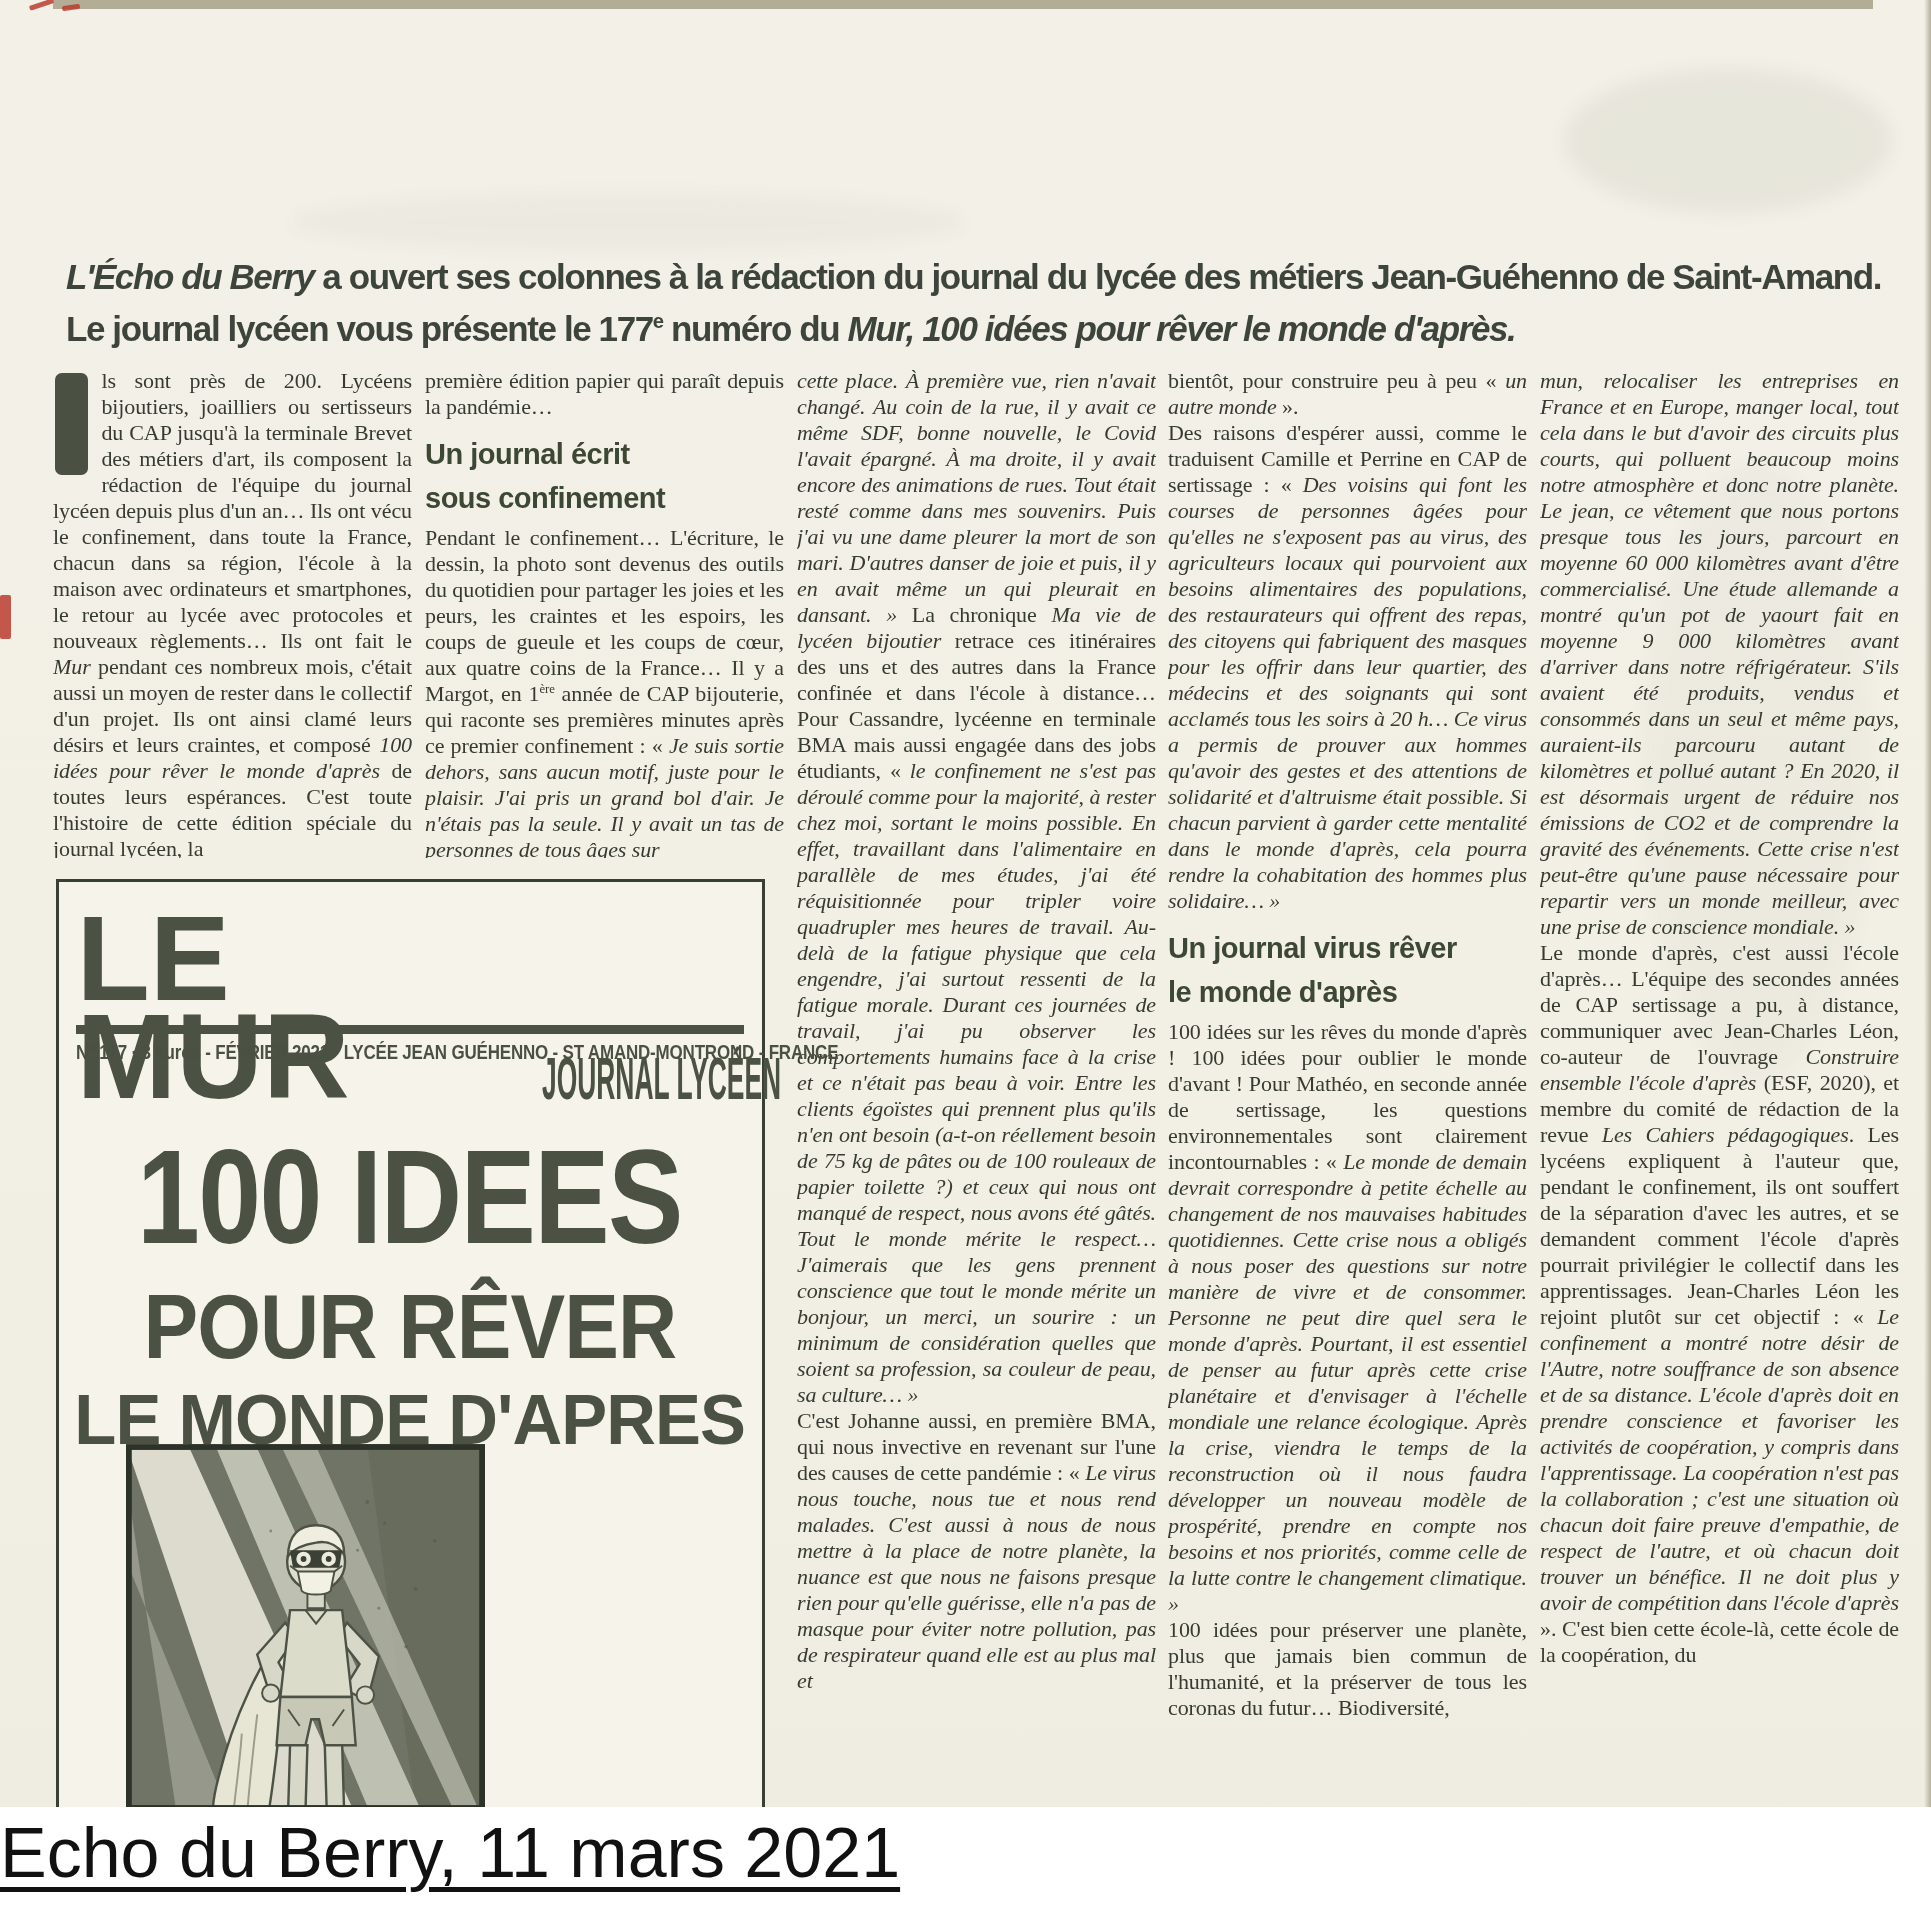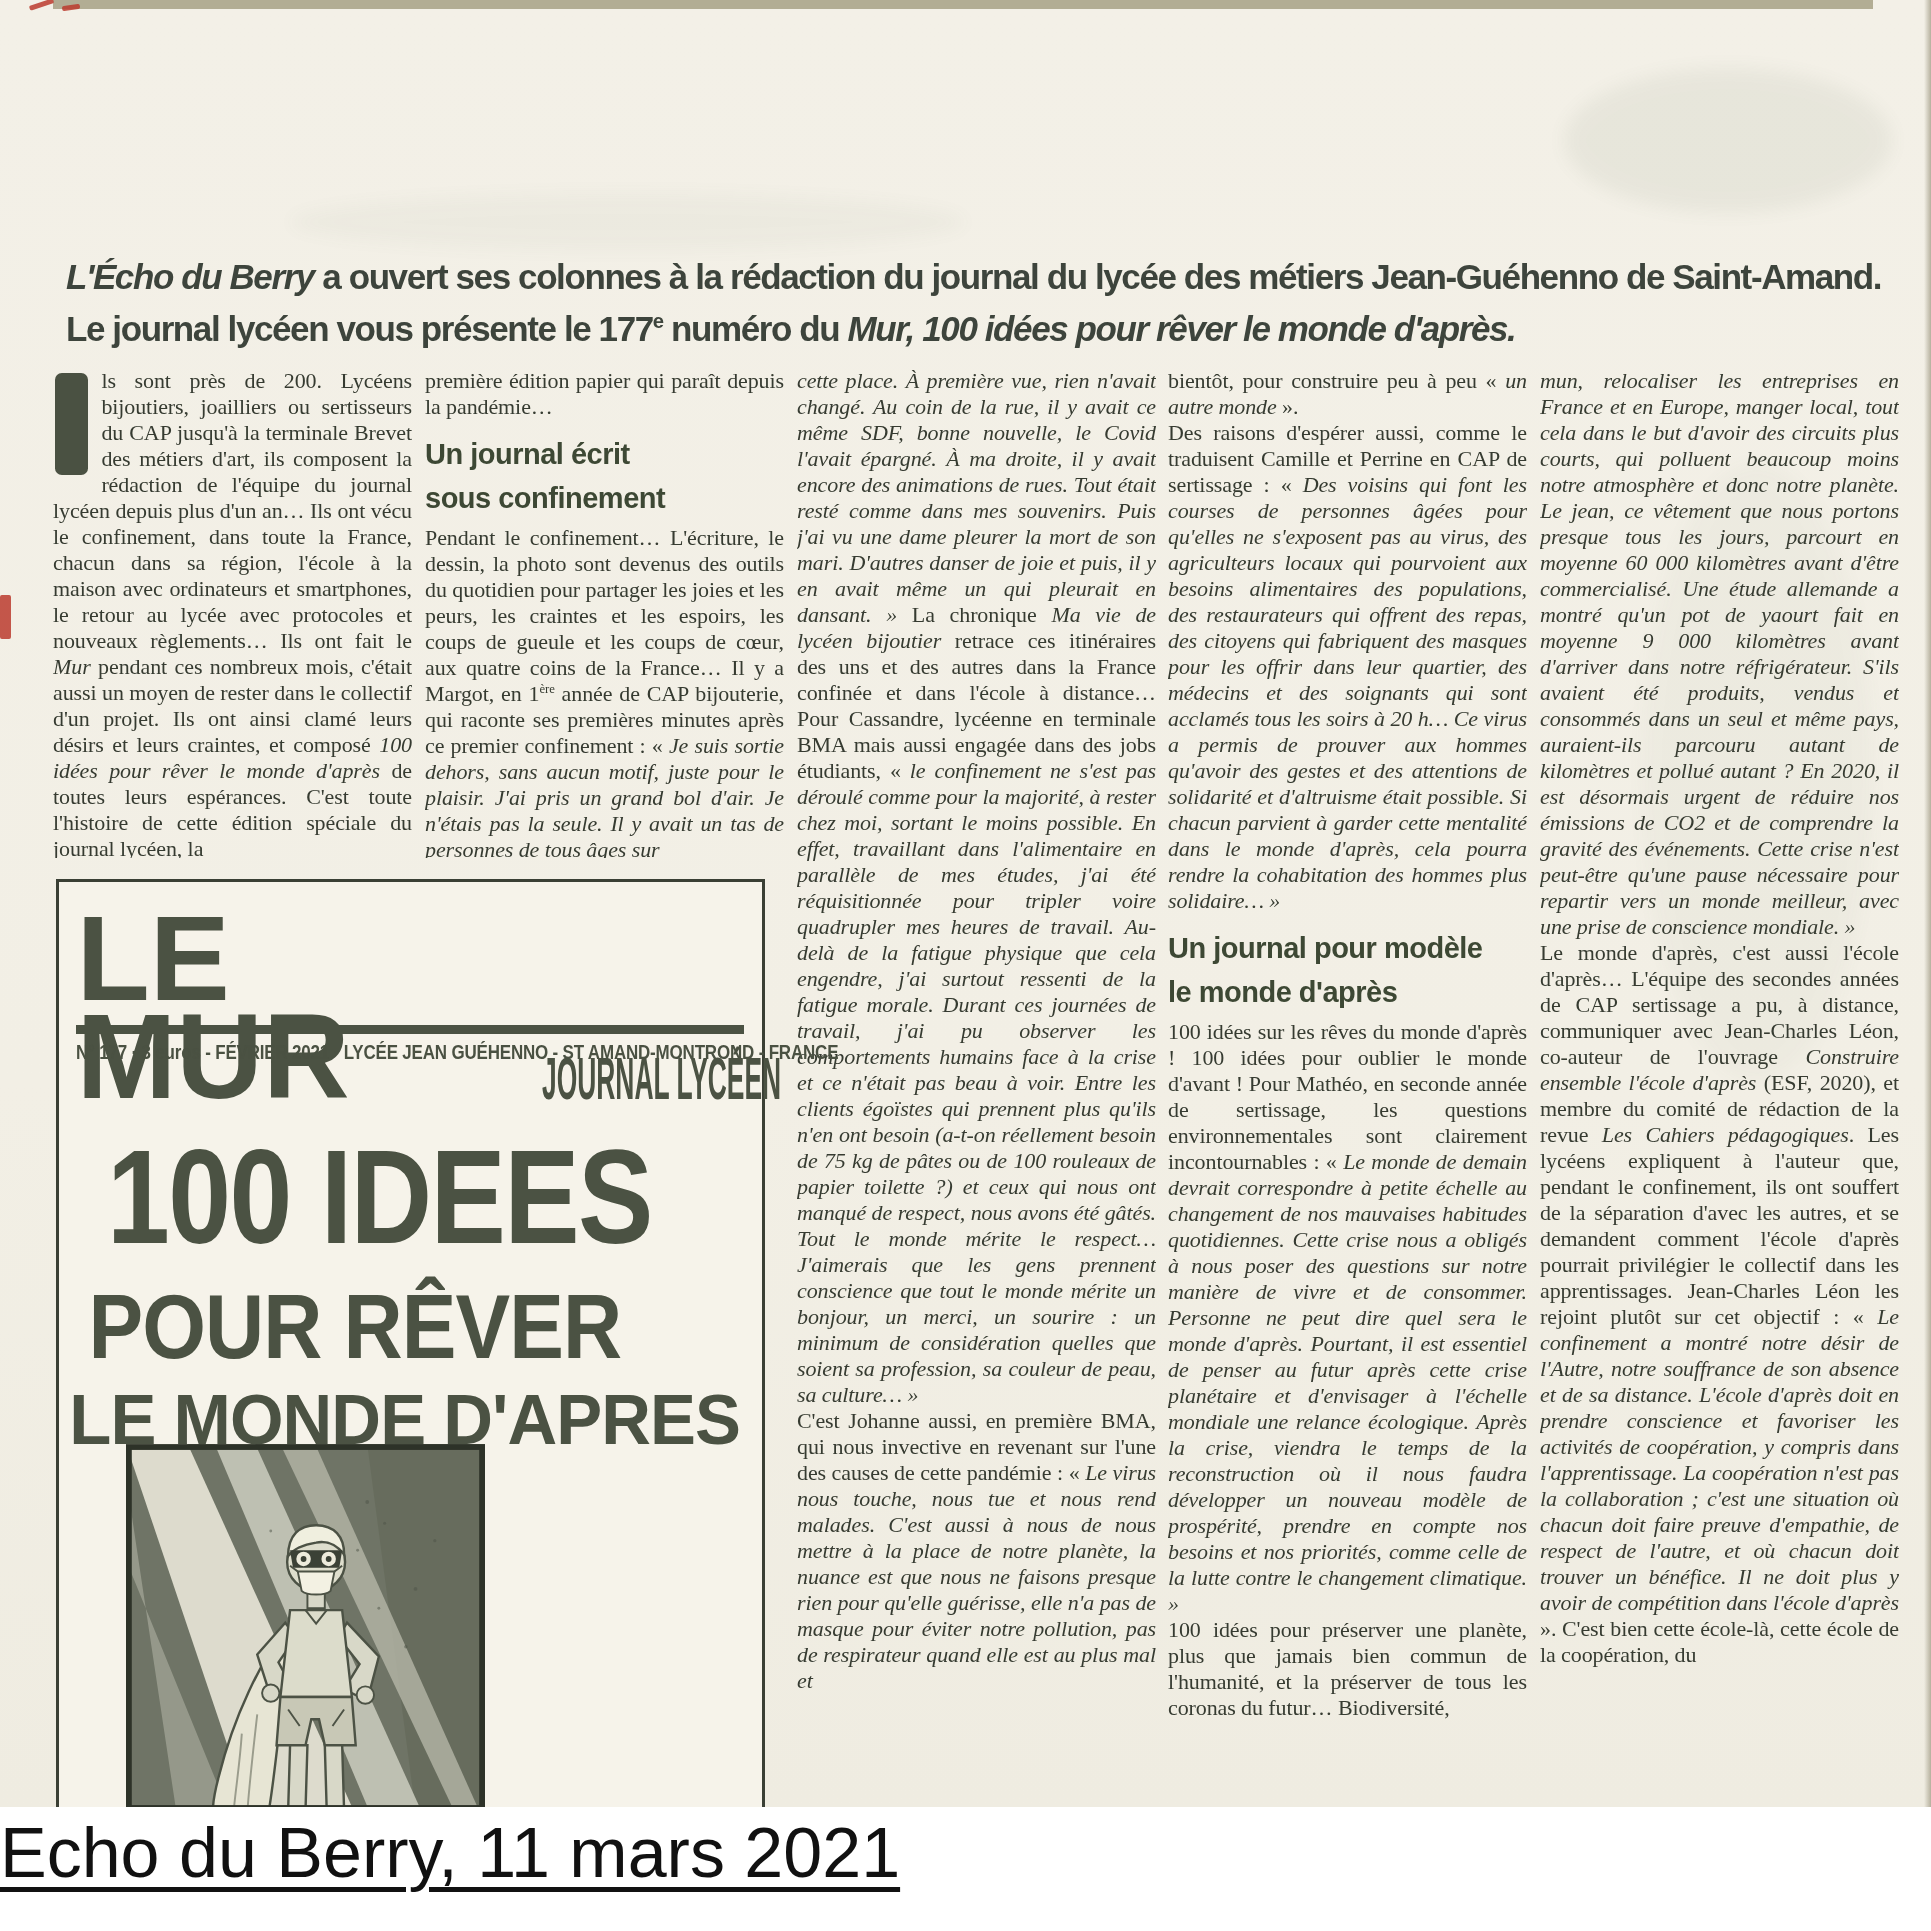--- a/index.html
+++ b/index.html
@@ -46,21 +46,21 @@
              border:3.9px solid #3a3f34;border-bottom:none;box-sizing:border-box;}
   .mast{position:absolute;left:17.4px;top:27px;display:flex;align-items:flex-end;}
   .mast-main{font-size:120px;line-height:0.82;font-weight:bold;color:var(--ink-cover);}
   .mast-sub-wrap{width:220px;margin-left:15px;text-decoration:underline;}
   .mast-sub{display:inline-block;transform:scaleX(0.44);transform-origin:left bottom;font-size:60px;
             font-weight:bold;color:var(--ink-cover);white-space:nowrap;line-height:.9;}
   .mast-rule{position:absolute;left:17.4px;top:143px;width:668px;height:8.7px;background:var(--ink-cover);}
   .mast-info-wrap{position:absolute;left:17.4px;top:160px;width:676px;}
   .mast-info{display:inline-block;transform:scaleX(0.88);transform-origin:left top;white-space:nowrap;
              font-weight:bold;font-size:19.3px;color:#4a5142;letter-spacing:-0.2px;}
-  .cover-title{position:absolute;left:0;top:249px;width:701px;color:var(--ink-cover);
+  .cover-title{position:absolute;left:0;top:249px;width:701px;text-align:center;color:var(--ink-cover);
                font-weight:bold;}
   .ct{display:block;}
   .ct1 span{display:inline-block;transform:scaleX(0.85);font-size:133px;line-height:1;letter-spacing:-1.9px;}
   .ct2{margin-top:17.4px;}
   .ct2 span{display:inline-block;transform:scaleX(0.9);font-size:91px;line-height:1;letter-spacing:-1px;}
   .ct3{margin-top:11.6px;}
   .ct3 span{display:inline-block;transform:scaleX(0.97);font-size:71px;line-height:1;letter-spacing:-1px;}
   .cover-illo{position:absolute;left:67px;top:562px;width:359px;height:367px;}
 
   
@@ -97,21 +97,21 @@
 sous confinement</div>
         <div class="para"><span>Pendant le confinement… L'écriture, le dessin, la photo sont devenus des outils du quotidien pour partager les joies et les peurs, les craintes et les espoirs, les coups de gueule et les coups de cœur, aux quatre coins de la France… Il y a Margot, en 1</span><sup>ère</sup><span> année de CAP bijouterie, qui raconte ses premières minutes après ce premier confinement : « </span><span class="it">Je suis sortie dehors, sans aucun motif, juste pour le plaisir. J'ai pris un grand bol d'air. Je n'étais pas la seule. Il y avait un tas de personnes de tous âges sur</span></div>
       </div>
     <div class="col col3">
         <div class="para"><span class="it">cette place. À première vue, rien n'avait changé. Au coin de la rue, il y avait ce même SDF, bonne nouvelle, le Covid l'avait épargné. À ma droite, il y avait encore des animations de rues. Tout était resté comme dans mes souvenirs. Puis j'ai vu une dame pleurer la mort de son mari. D'autres danser de joie et puis, il y en avait même un qui pleurait en dansant. »</span><span> La chronique </span><span class="it">Ma vie de lycéen bijoutier</span><span> retrace ces itinéraires des uns et des autres dans la France confinée et dans l'école à distance… Pour Cassandre, lycéenne en terminale BMA mais aussi engagée dans des jobs étudiants, « </span><span class="it">le confinement ne s'est pas déroulé comme pour la majorité, à rester chez moi, sortant le moins possible. En effet, travaillant dans l'alimentaire en parallèle de mes études, j'ai été réquisitionnée pour tripler voire quadrupler mes heures de travail. Au-delà de la fatigue physique que cela engendre, j'ai surtout ressenti de la fatigue morale. Durant ces journées de travail, j'ai pu observer les comportements humains face à la crise et ce n'était pas beau à voir. Entre les clients égoïstes qui prennent plus qu'ils n'en ont besoin (a-t-on réellement besoin de 75 kg de pâtes ou de 100 rouleaux de papier toilette ?) et ceux qui nous ont manqué de respect, nous avons été gâtés. Tout le monde mérite le respect… J'aimerais que les gens prennent conscience que tout le monde mérite un bonjour, un merci, un sourire : un minimum de considération quelles que soient sa profession, sa couleur de peau, sa culture… »</span></div>
         <div class="para"><span>C'est Johanne aussi, en première BMA, qui nous invective en revenant sur l'une des causes de cette pandémie : « </span><span class="it">Le virus nous touche, nous tue et nous rend malades. C'est aussi à nous de nous mettre à la place de notre planète, la nuance est que nous ne faisons presque rien pour qu'elle guérisse, elle n'a pas de masque pour éviter notre pollution, pas de respirateur quand elle est au plus mal et</span></div>
       </div>
     <div class="col col4">
         <div class="para"><span>bientôt, pour construire peu à peu « </span><span class="it">un autre monde</span><span> ».</span></div>
         <div class="para"><span>Des raisons d'espérer aussi, comme le traduisent Camille et Perrine en CAP de sertissage : « </span><span class="it">Des voisins qui font les courses de personnes âgées pour qu'elles ne s'exposent pas au virus, des agriculteurs locaux qui pourvoient aux besoins alimentaires des populations, des restaurateurs qui offrent des repas, des citoyens qui fabriquent des masques pour les offrir dans leur quartier, des médecins et des soignants qui sont acclamés tous les soirs à 20 h… Ce virus a permis de prouver aux hommes qu'avoir des gestes et des attentions de solidarité et d'altruisme était possible. Si chacun parvient à garder cette mentalité dans le monde d'après, cela pourra rendre la cohabitation des hommes plus solidaire… »</span></div>
-        <div class="subhead">Un journal pour modèle
+        <div class="subhead">Un journal virus rêver
 le monde d'après</div>
         <div class="para"><span>100 idées sur les rêves du monde d'après ! 100 idées pour oublier le monde d'avant ! Pour Mathéo, en seconde année de sertissage, les questions environnementales sont clairement incontournables : « </span><span class="it">Le monde de demain devrait correspondre à petite échelle au changement de nos mauvaises habitudes quotidiennes. Cette crise nous a obligés à nous poser des questions sur notre manière de vivre et de consommer. Personne ne peut dire quel sera le monde d'après. Pourtant, il est essentiel de penser au futur après cette crise planétaire et d'envisager à l'échelle mondiale une relance écologique. Après la crise, viendra le temps de la reconstruction où il nous faudra développer un nouveau modèle de prospérité, prendre en compte nos besoins et nos priorités, comme celle de la lutte contre le changement climatique. »</span></div>
         <div class="para"><span>100 idées pour préserver une planète, plus que jamais bien commun de l'humanité, et la préserver de tous les coronas du futur… Biodiversité,</span></div>
       </div>
     <div class="col col5">
         <div class="para"><span class="it">mun, relocaliser les entreprises en France et en Europe, manger local, tout cela dans le but d'avoir des circuits plus courts, qui polluent beaucoup moins notre atmosphère et donc notre planète. Le jean, ce vêtement que nous portons presque tous les jours, parcourt en moyenne 60 000 kilomètres avant d'être commercialisé. Une étude allemande a montré qu'un pot de yaourt fait en moyenne 9 000 kilomètres avant d'arriver dans notre réfrigérateur. S'ils avaient été produits, vendus et consommés dans un seul et même pays, auraient-ils parcouru autant de kilomètres et pollué autant ? En 2020, il est désormais urgent de réduire nos émissions de CO2 et de comprendre la gravité des événements. Cette crise n'est peut-être qu'une pause nécessaire pour repartir vers un monde meilleur, avec une prise de conscience mondiale. »</span></div>
         <div class="para"><span>Le monde d'après, c'est aussi l'école d'après… L'équipe des secondes années de CAP sertissage a pu, à distance, communiquer avec Jean-Charles Léon, co-auteur de l'ouvrage </span><span class="it">Construire ensemble l'école d'après</span><span> (ESF, 2020), et membre du comité de rédaction de la revue </span><span class="it">Les Cahiers pédagogiques</span><span>. Les lycéens expliquent à l'auteur que, pendant le confinement, ils ont souffert de la séparation d'avec les autres, et se demandent comment l'école d'après pourrait privilégier le collectif dans les apprentissages. Jean-Charles Léon les rejoint plutôt sur cet objectif : « </span><span class="it">Le confinement a montré notre désir de l'Autre, notre souffrance de son absence et de sa distance. L'école d'après doit en prendre conscience et favoriser les activités de coopération, y compris dans l'apprentissage. La coopération n'est pas la collaboration ; c'est une situation où chacun doit faire preuve d'empathie, de respect de l'autre, et où chacun doit trouver un bénéfice. Il ne doit plus y avoir de compétition dans l'école d'après</span><span> ». C'est bien cette école-là, cette école de la coopération, du</span></div>
       </div>
 
     <div class="cover-box">

